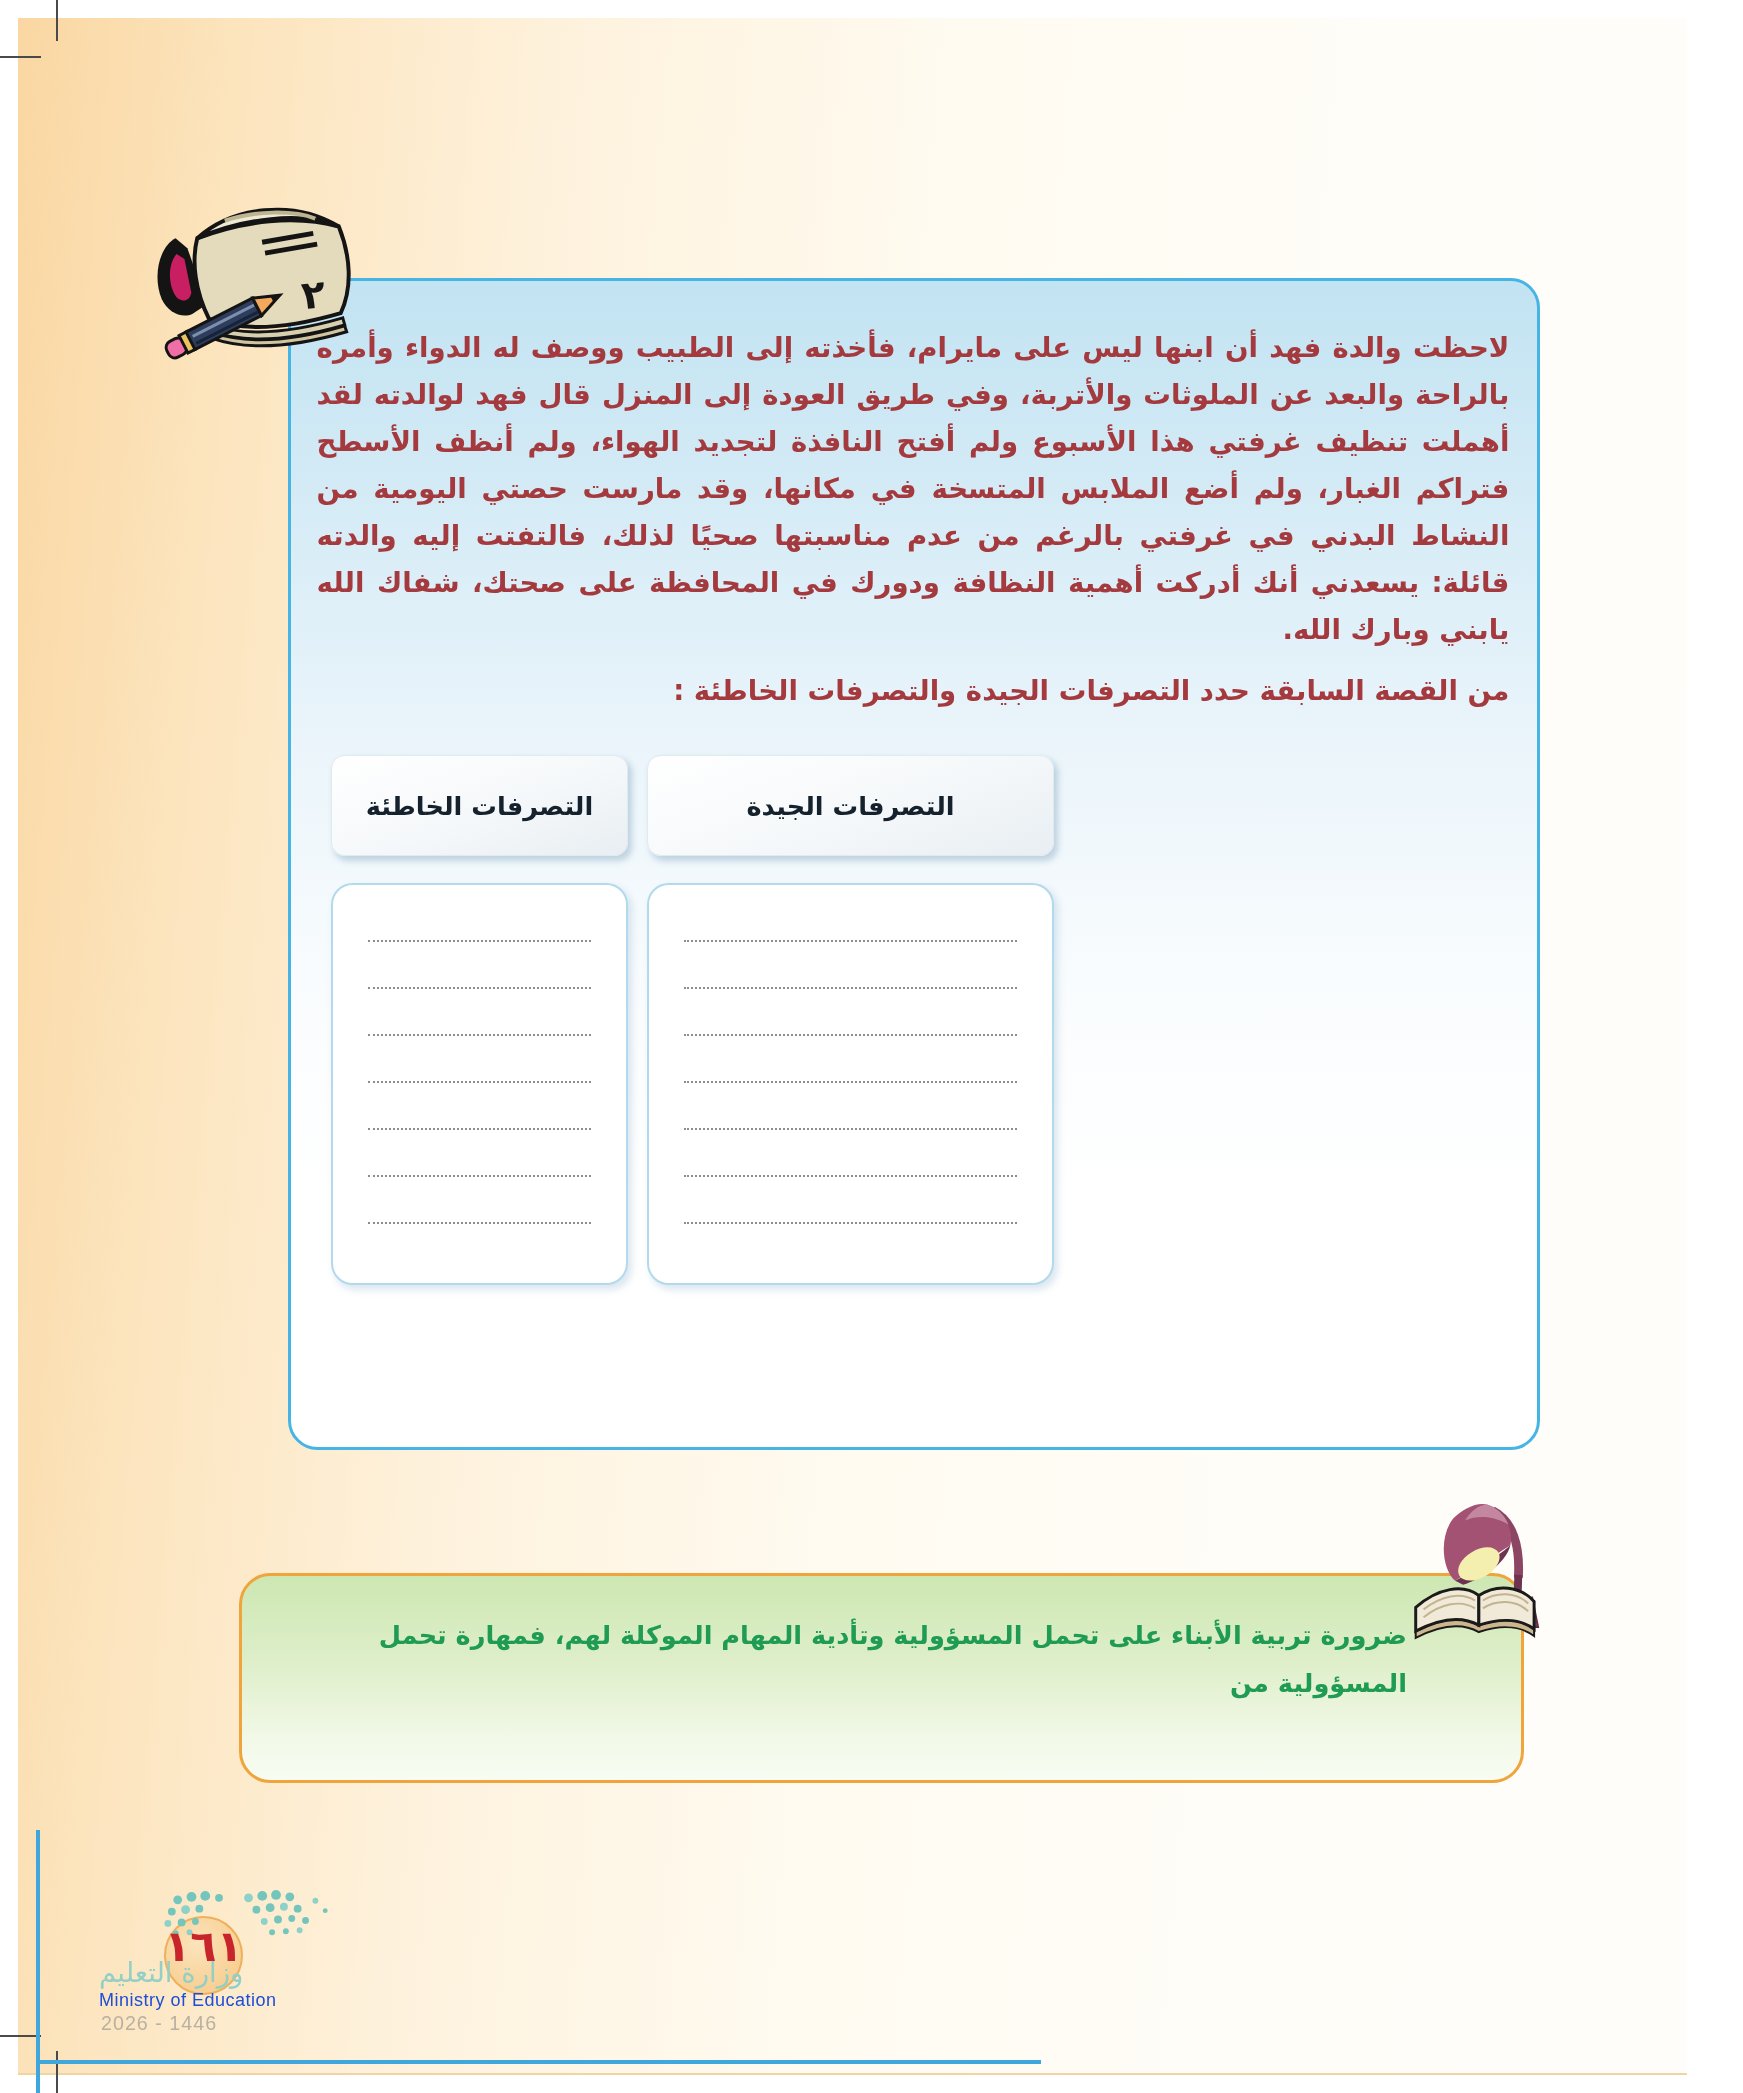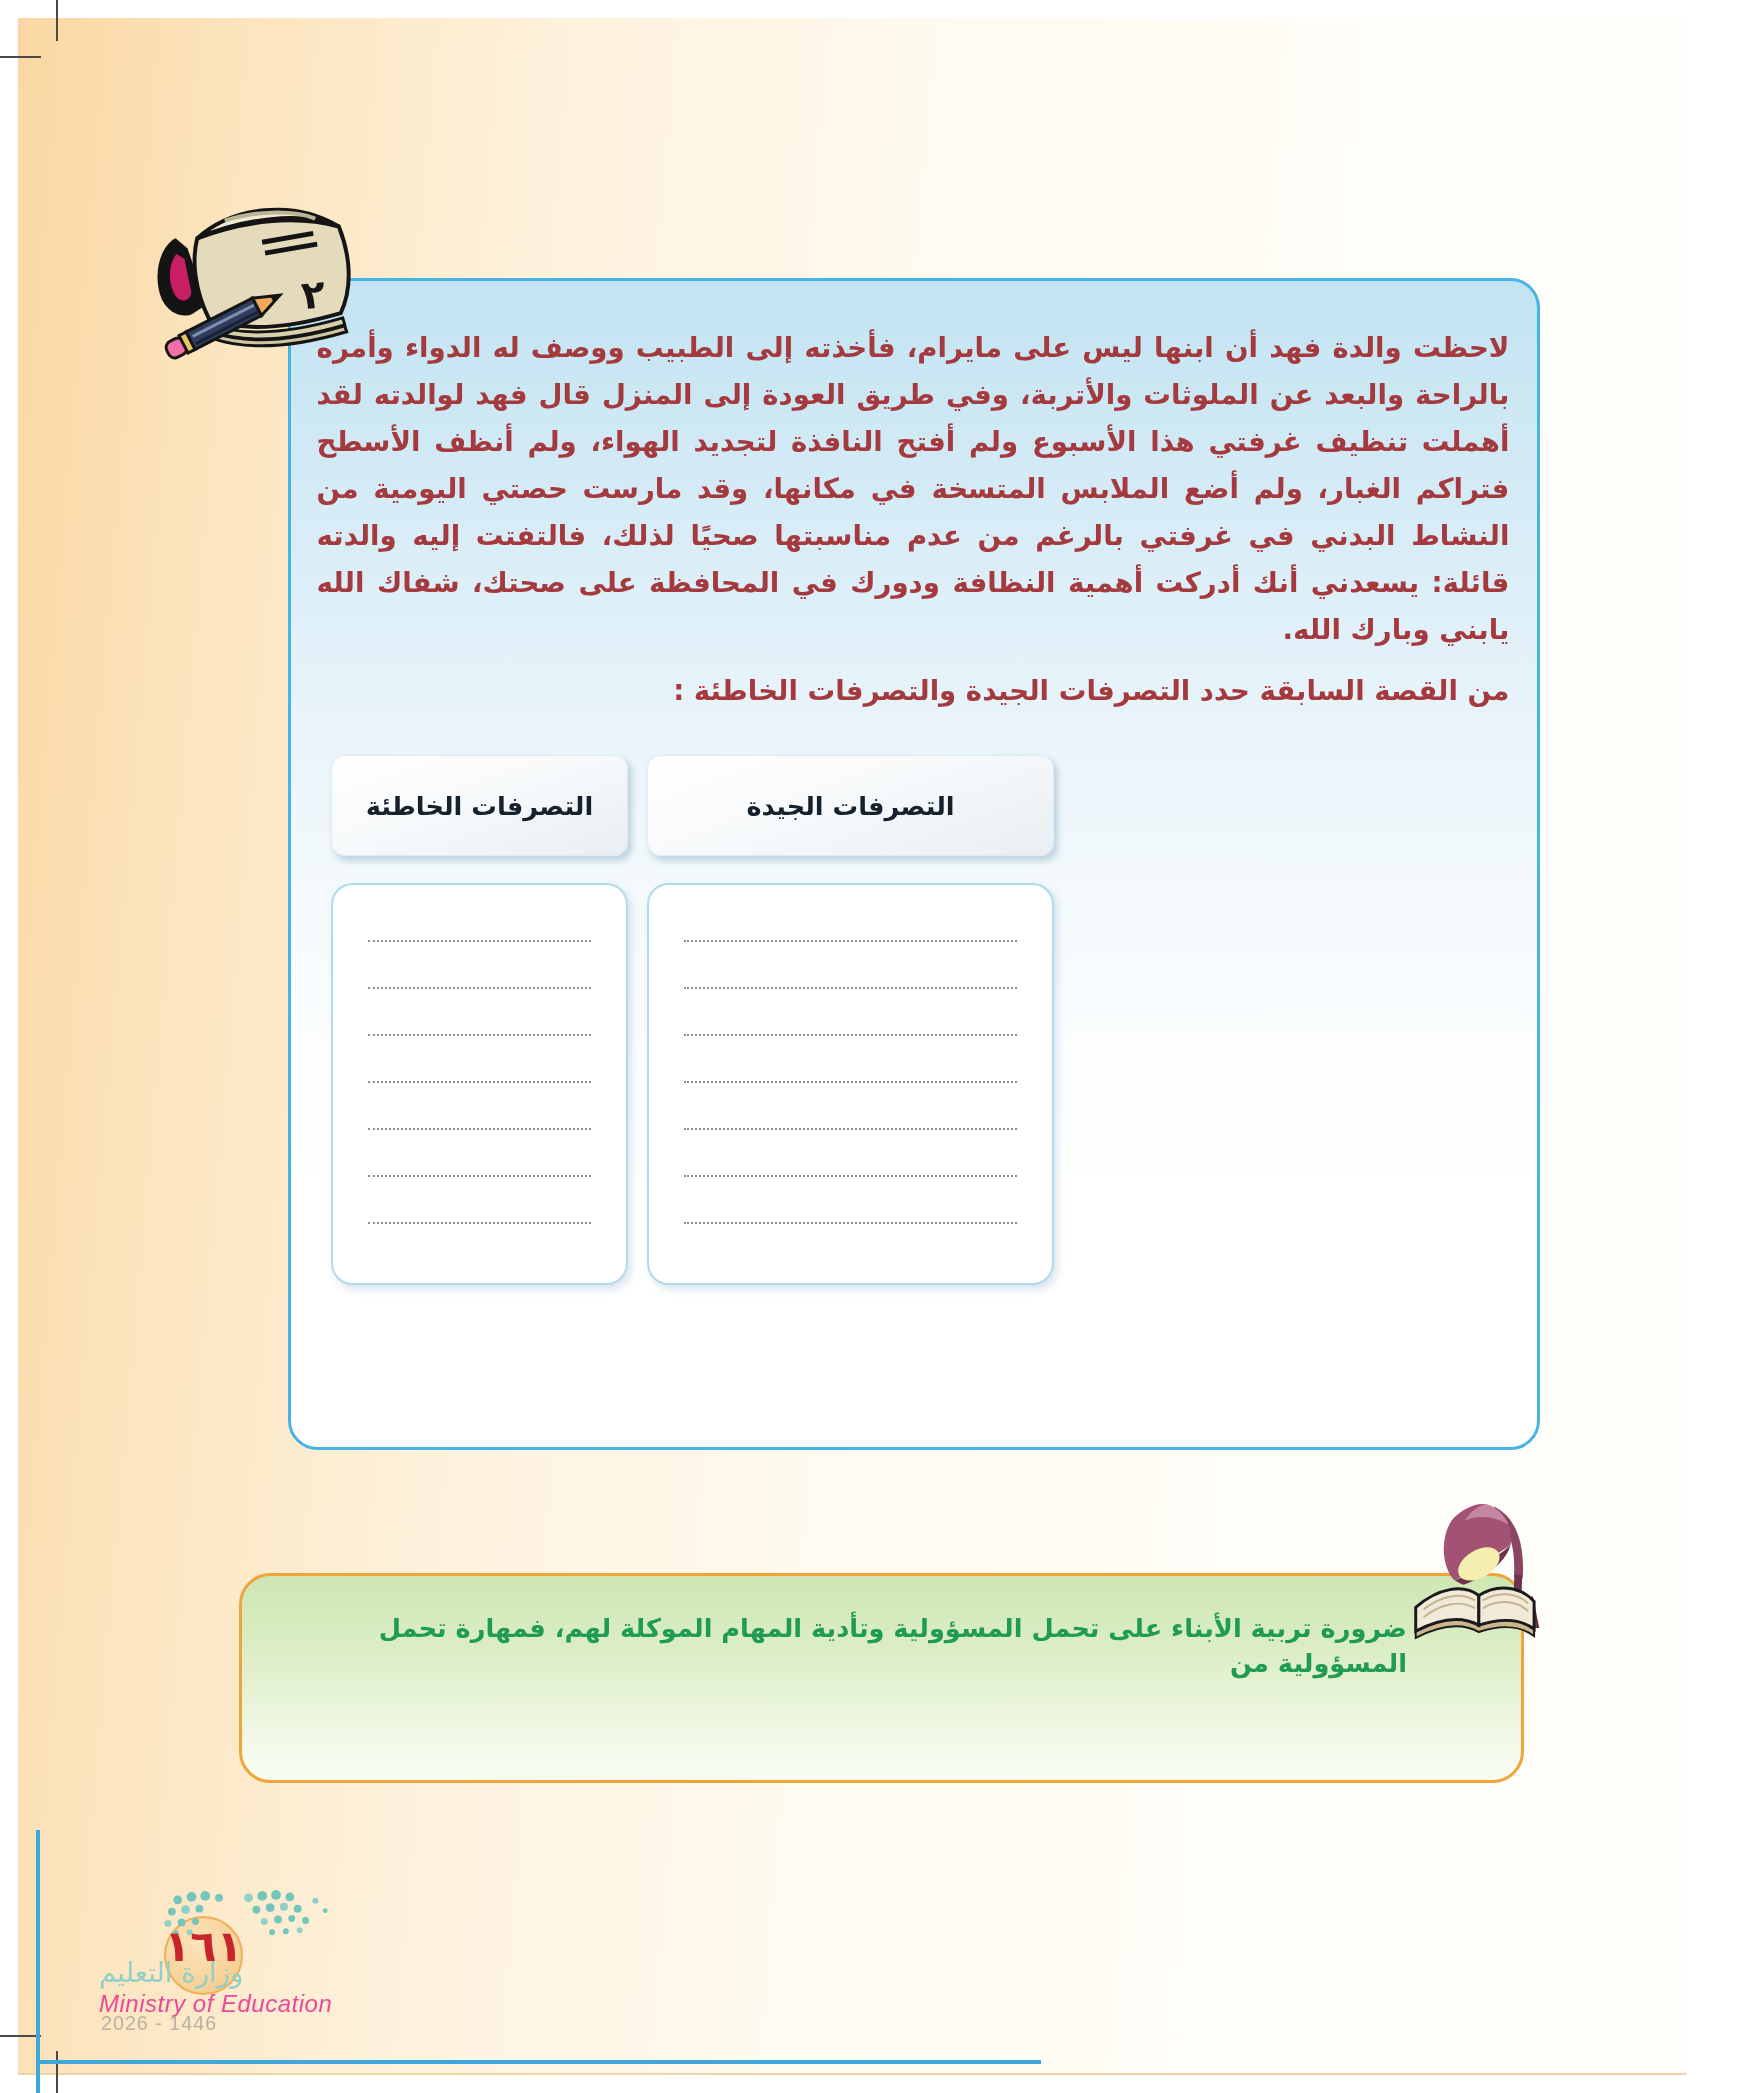--- a/index.html
+++ b/index.html
@@ -60,21 +60,21 @@
   .dotline{border-bottom:2px dotted #8d8d8d;height:0;margin-bottom:45px;}
   
   .note-box{
     position:absolute;left:239px;top:1573px;width:1285px;height:210px;box-sizing:border-box;
     border:3px solid #f0a43c;border-radius:31.5px;
     background:linear-gradient(180deg,#cde7b2 0%,#ddeec8 40%,#f2f9e8 80%,#f8fcf2 100%);
     z-index:1;
   }
   .note-text{
     position:absolute;top:35px;left:45px;right:114px;direction:rtl;
-    color:#1f9b53;font-weight:bold;font-size:25.6px;line-height:35px;
+    color:#1f9b53;font-weight:bold;font-size:25.6px;line-height:48px;
   }
   .note-line1{text-align:right;margin-bottom:43px;}
   .note-line2{text-align:center;}
   
   .notepad-svg{position:absolute;left:146px;top:197px;z-index:3;}
   .activity-number{
     position:absolute;left:292px;top:272px;width:43px;z-index:4;
     color:#161616;font-size:39px;font-weight:bold;text-align:center;
     transform:rotate(-6deg);
   }
@@ -88,22 +88,22 @@
   .dots-svg{position:absolute;left:158px;top:1889px;}
   .footer-pagenum{
     position:absolute;left:164px;top:1921px;width:79px;text-align:center;
     color:#c8242b;font-size:43px;font-weight:bold;z-index:2;
   }
   .footer-wordmark{
     position:absolute;left:99px;top:1956px;width:153px;direction:rtl;text-align:left;
     color:#94cfc6;font-size:27.6px;font-weight:normal;letter-spacing:1px;z-index:2;
   }
   .footer-en{
-    position:absolute;left:99px;top:1990px;color:#ec4899;font-size:24px;
-    font-family:"Liberation Sans", sans-serif;letter-spacing:0.5px;font-style:italic;
+    position:absolute;left:99px;top:1990px;color:#1d4ed8;font-size:18px;
+    font-family:"Liberation Sans", sans-serif;letter-spacing:0.5px;
   }
   .footer-year{
     position:absolute;left:101px;top:2012px;color:#b8b0a2;font-size:19.7px;
     font-family:"Liberation Sans", sans-serif;letter-spacing:1px;
   }
 </style>
 </head>
 <body>
 
 <div class="page"></div>

